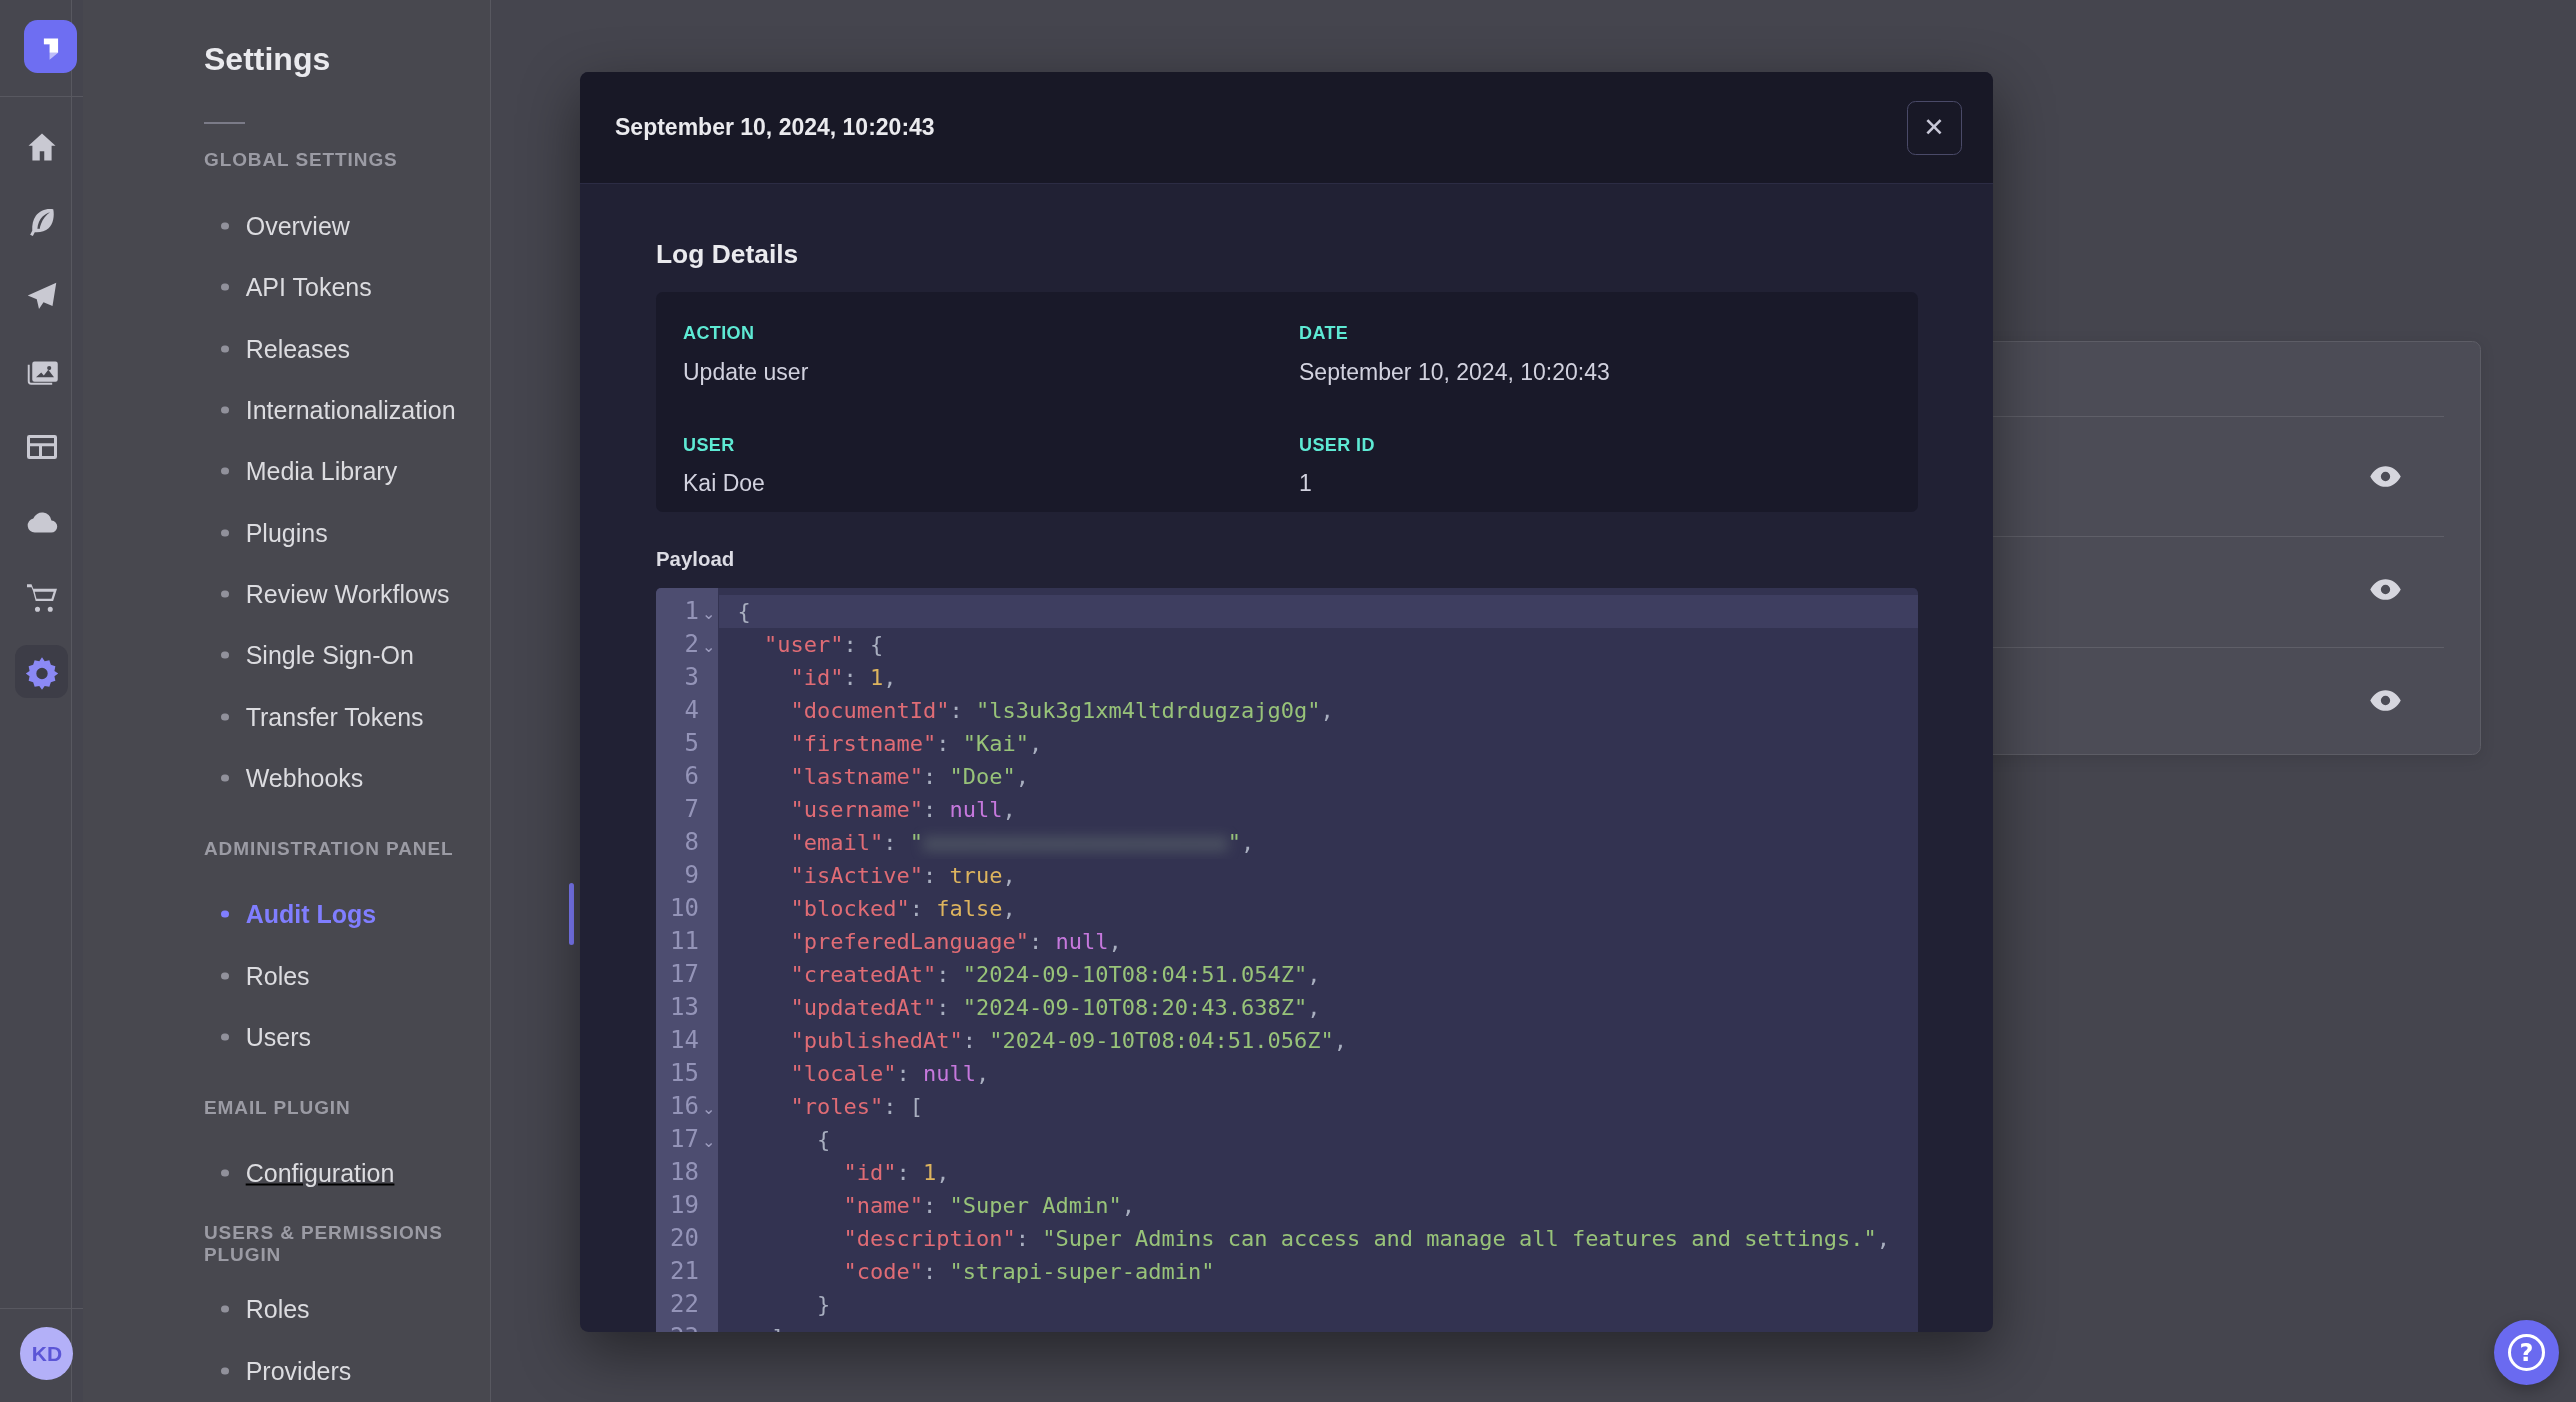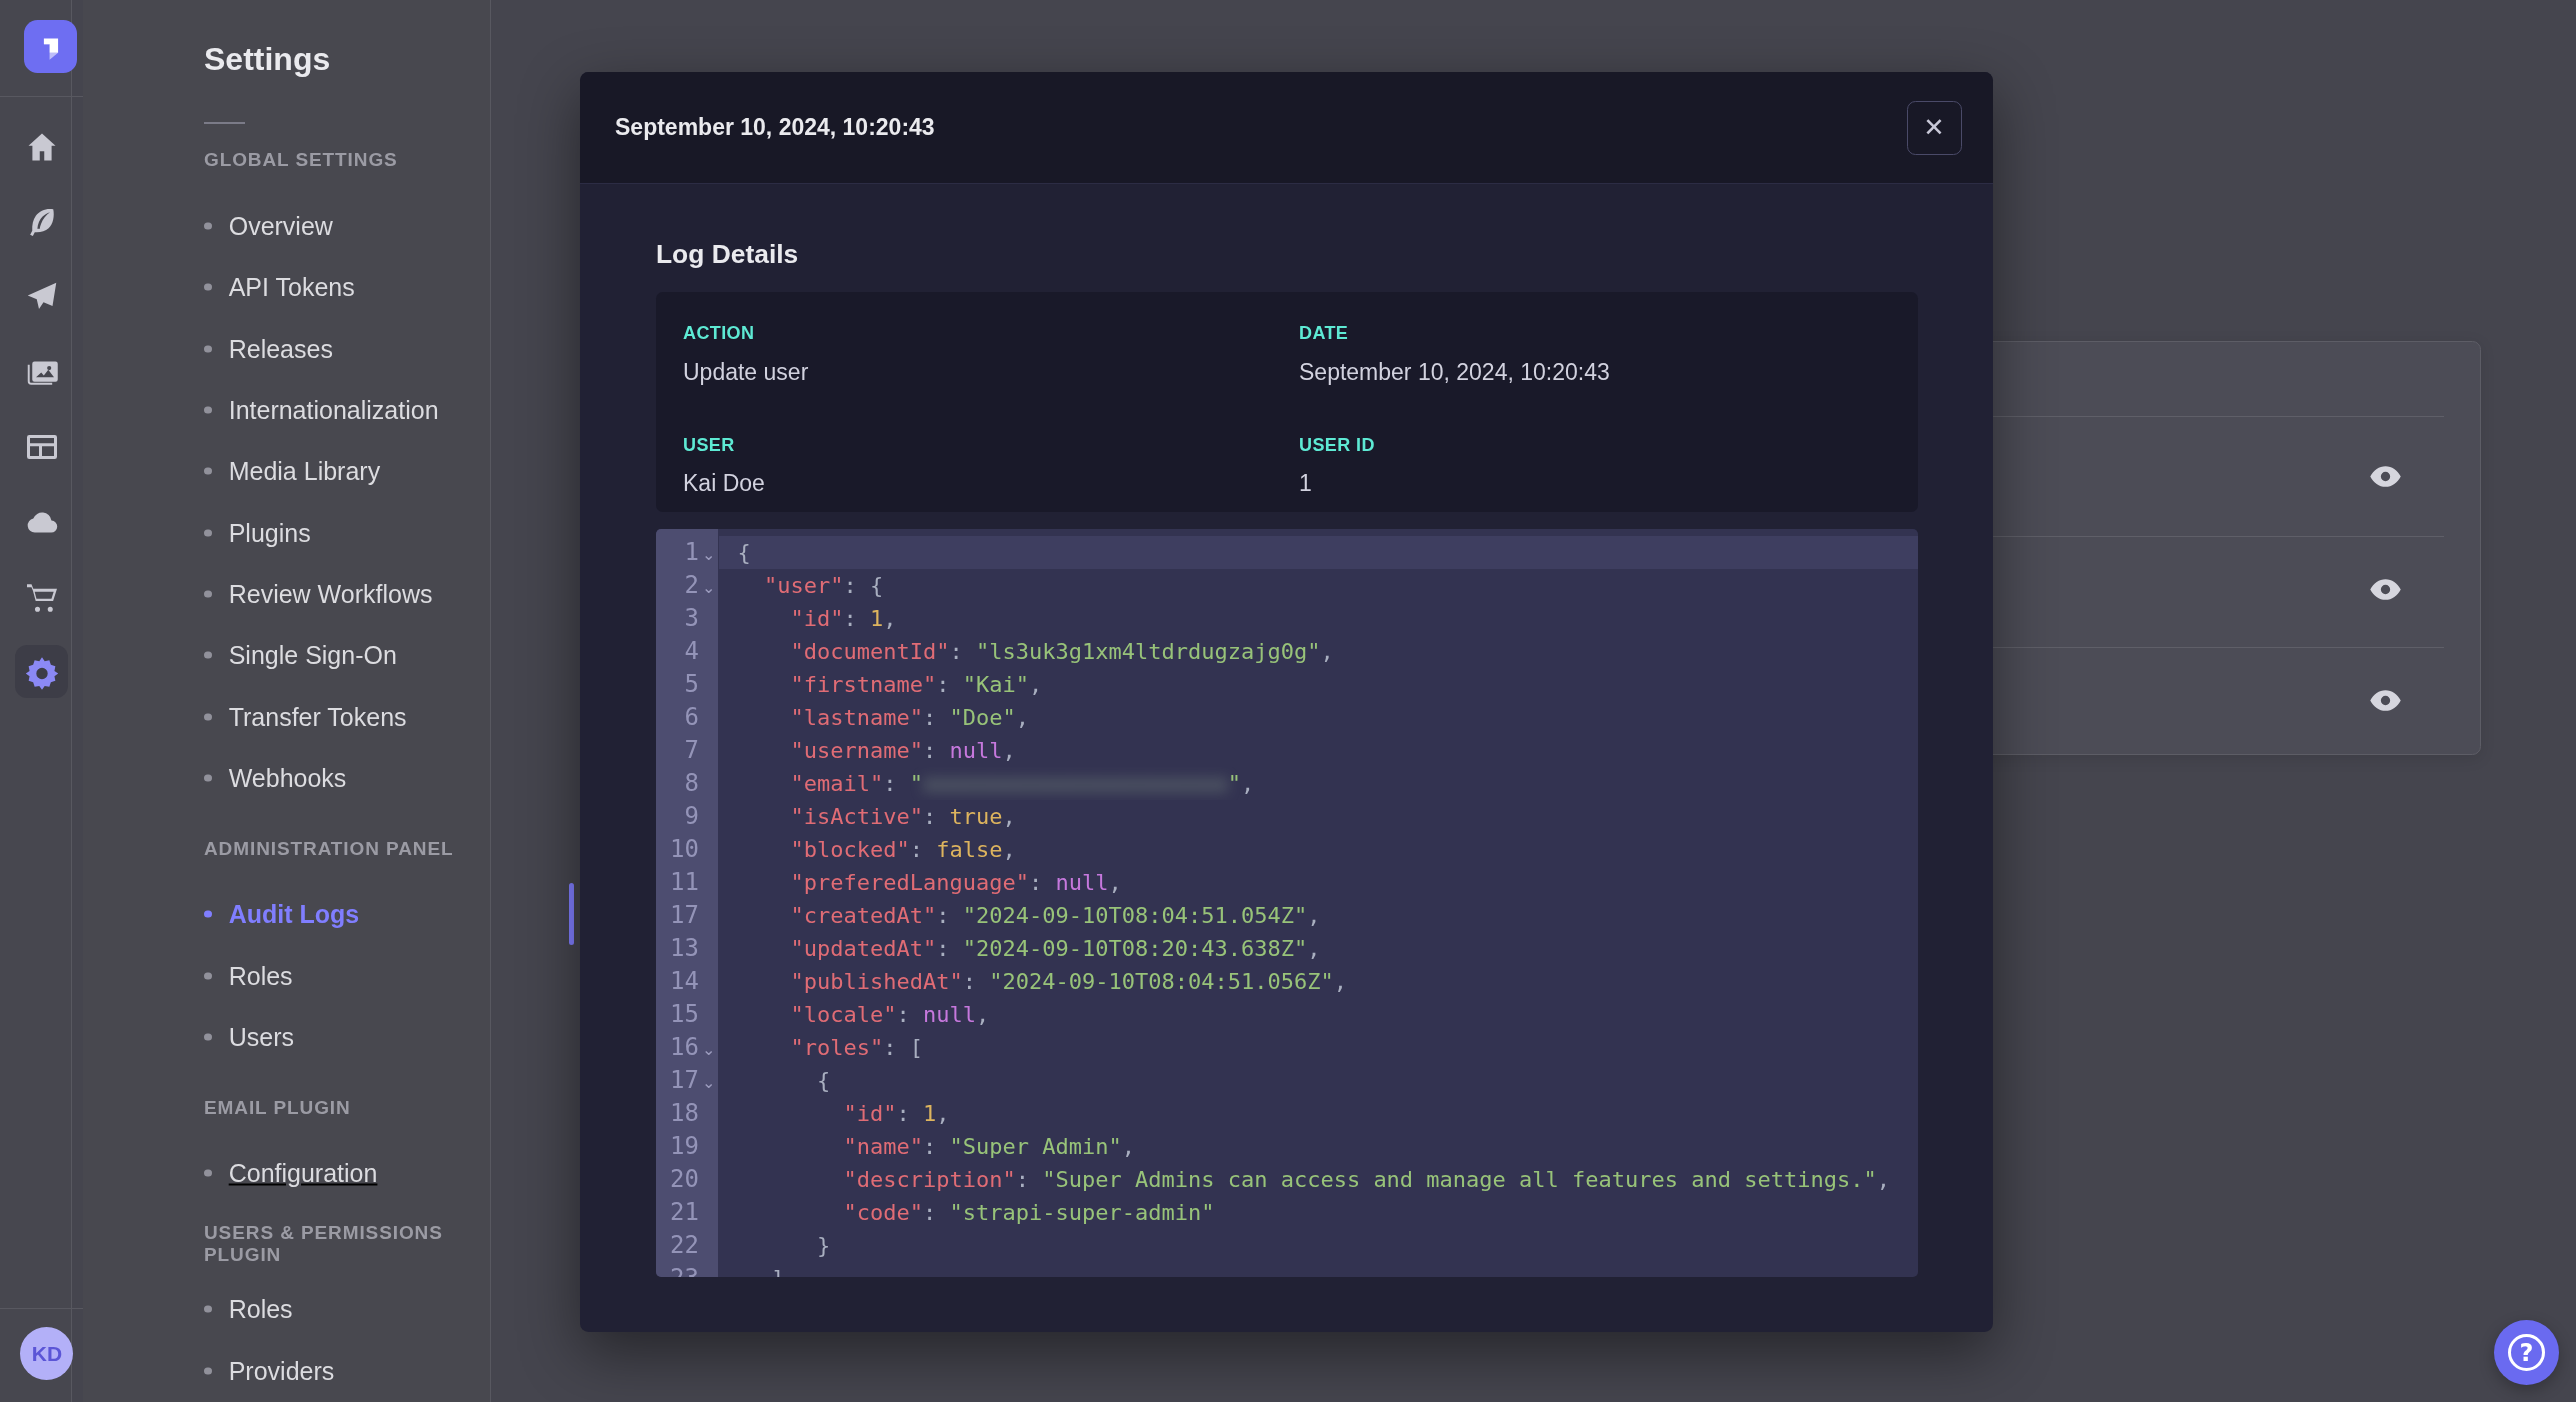--- a/index.html
+++ b/index.html
@@ -27,21 +27,21 @@
   .rail-item.active .tile{width:53px;height:53px;background:#3d3d47;border-radius:12px;display:flex;align-items:center;justify-content:center;}
   .rail-item.active svg{fill:var(--gear);}
   .rail-avatar{position:absolute;left:20.4px;top:1327px;width:53px;height:53px;border-radius:50%;background:#b3b0f8;color:#5b55d6;font-weight:700;font-size:21px;display:flex;align-items:center;justify-content:center;}
 
   
   .sidebar{position:absolute;left:83px;top:0;width:408px;height:1402px;background:var(--side);border-right:0.9px solid var(--divider);}
   .sidebar-title{position:absolute;left:121px;top:41px;font-size:32px;font-weight:700;color:var(--text-bright);}
   .sidebar-title-rule{position:absolute;left:121px;top:122px;width:41px;height:1.7px;background:#7b7b88;}
   .nav{position:absolute;left:0;top:145px;width:408px;}
   .nav-section-label{position:absolute;left:121px;font-size:19px;font-weight:700;letter-spacing:0.9px;color:var(--text-muted);transform:translateY(-50%);}
-  .nav-item{position:absolute;left:121px;display:flex;align-items:center;transform:translateY(-50%);cursor:pointer;}
+  .nav-item{position:absolute;left:138px;display:flex;align-items:center;transform:translateY(-50%);cursor:pointer;}
   .nav-bullet{width:7.7px;height:7.7px;border-radius:50%;background:#91919b;margin-right:17px;}
   .nav-label{font-size:25px;color:var(--text-side);}
   .nav-item.active .nav-label{color:var(--purple);}
   .nav-item.active .nav-bullet{background:var(--purple);}
   .side-scroll-thumb{position:absolute;left:486px;top:883px;width:5.1px;height:62px;border-radius:2.6px;background:var(--purple);}
 
   
   .bg-card{position:absolute;left:1619px;top:341px;width:862px;height:414px;background:var(--card);border:0.9px solid var(--card-border);border-radius:8.5px;box-shadow:0 3.4px 15.3px rgba(0,0,0,0.10);}
   .bg-card .row-divider{position:absolute;left:20.4px;right:36px;height:0.9px;background:#5f5f68;}
   .eye-btn{position:absolute;width:48px;height:36px;display:flex;align-items:center;justify-content:center;background:none;border:none;cursor:pointer;}
@@ -253,20 +253,21 @@
         </div>
         <div>
           <div class="field-label">USER</div>
           <div class="field-value">Kai Doe</div>
         </div>
         <div>
           <div class="field-label">USER ID</div>
           <div class="field-value">1</div>
         </div>
       </div>
+    <div class="payload-label">Payload</div>
     <div class="codeblock">
       <div class="gutter-bg"></div>
       <div class="code-lines" id="code-lines">
           <div class="code-row active">
             <span class="ln-cell">1</span>
             <span class="fold-cell">⌄</span>
             <span class="code-cell"><span class="tk-p">{</span></span>
           </div>
           <div class="code-row">
             <span class="ln-cell">2</span>

